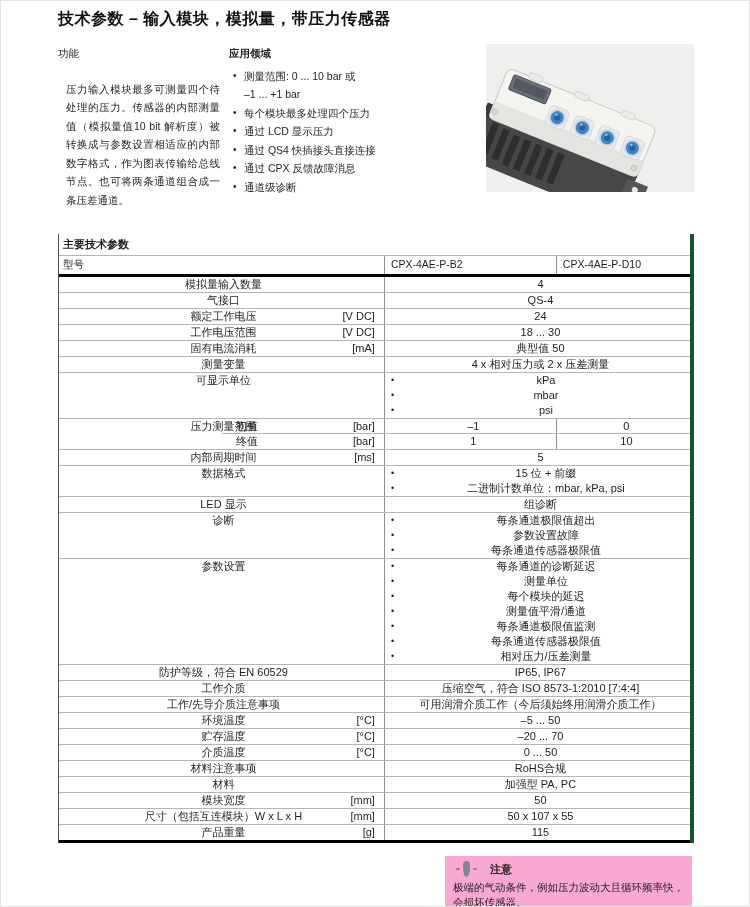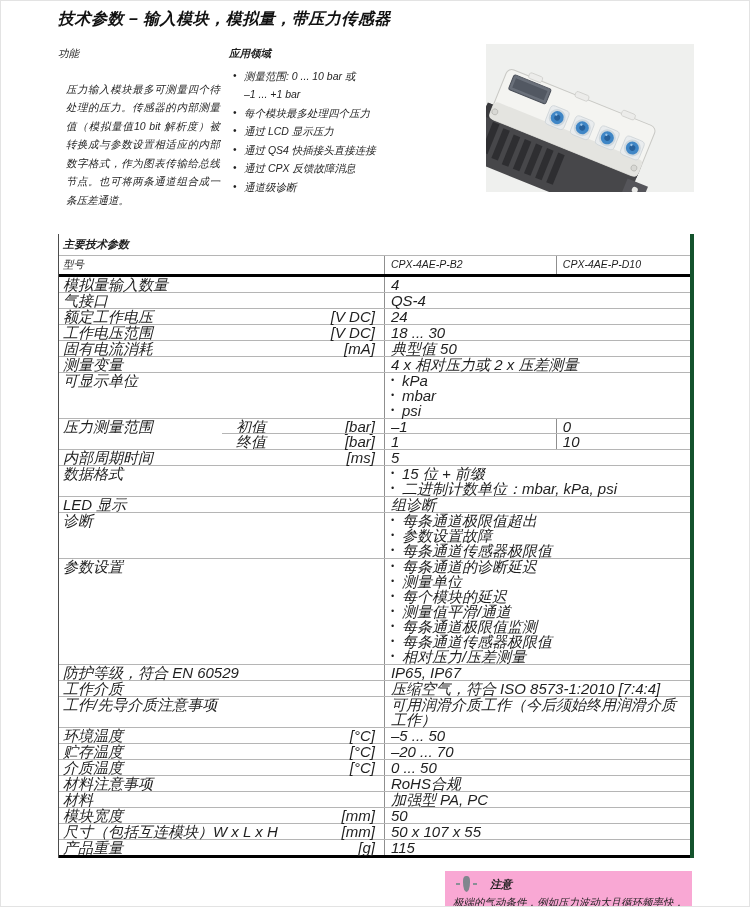--- a/index.html
+++ b/index.html
@@ -1,42 +1,41 @@
 <!DOCTYPE html>
 <html><head>
 <meta charset="utf-8">
 <style>
   html,body{margin:0;padding:0;background:#fff;}
   .page{
     position:relative;width:750px;height:907px;background:#ffffff;
     font-family:"Liberation Sans","DejaVu Sans",sans-serif;color:#1f1f1f;
     box-sizing:border-box;padding:6px 57px 0 57px;overflow:hidden;
     border:1px solid #e3e3e3;
-    font-style:italic;
   }
   .title{font-size:16px;font-weight:700;letter-spacing:.5px;margin:2px 0 14px 0;color:#111;}
   
   .intro{display:flex;width:636px;align-items:flex-start;}
   .func-col{width:170px;font-size:10.5px;line-height:18.5px;}
   .func-head{font-size:10.5px;margin-bottom:17px;}
   .func-col p{margin:8px;text-align:justify;}
   .app-col{width:200px;margin-left:0;font-size:10.5px;line-height:18.5px;box-sizing:border-box;padding-left:1px;}
   .app-head{font-weight:700;margin-bottom:1px;}
   .app-list{list-style:none;margin:4px;padding:0;}
   .app-list li{position:relative;padding-left:11px;white-space:pre-line;}
   .app-list li::before{content:"•";position:absolute;left:0;top:0;font-size:10px;}
   .img-box{margin-left:auto;width:208px;height:148px;background:#eff0ee;position:relative;}
   
   .spec{width:636px;margin-top:17px;border-left:1px solid #4d4d4d;border-right:4px solid #14532d;box-sizing:border-box;}
   .spec-heading{font-size:11px;font-weight:700;padding:3px 0 3px 4px;border-bottom:1px solid #b5b5b5;}
   .thead{display:flex;border-bottom:3px solid #000;font-size:10.5px;}
   .thead .h-name{width:327px;padding:2px 0 2px 4px;box-sizing:border-box;}
   .thead .h-v1{width:173px;border-left:1px solid #8f8f8f;padding:2px 0 2px 6px;box-sizing:border-box;}
   .thead .h-v2{width:135px;border-left:1px solid #8f8f8f;padding:2px 0 2px 6px;box-sizing:border-box;}
-  .s-row{display:flex;position:relative;border-bottom:1px solid #b5b5b5;font-size:15px;line-height:15px;min-height:15px;}
+  .s-row{display:flex;position:relative;border-bottom:1px solid #b5b5b5;font-size:11px;line-height:15px;min-height:15px;text-align:center;}
   .s-row.pair-start{border-bottom:none;}
   .s-row.pair-start::after{content:"";position:absolute;left:163px;right:0;bottom:0;border-bottom:1px solid #b5b5b5;}
   #spec-rows{border-bottom:3px solid #000;}
   #spec-rows .s-row:last-child{border-bottom:none;}
   .cell-left{width:327px;position:relative;box-sizing:border-box;padding-left:4px;}
   .cell-left .nm{white-space:nowrap;}
   .cell-left .sub{position:absolute;left:177px;top:0;}
   .cell-left .unit{position:absolute;right:9px;top:0;padding-left:40px;}
   .cell-val{width:308px;border-left:1px solid #8f8f8f;box-sizing:border-box;padding-left:6px;}
   .cell-val.narrow{width:173px;}

